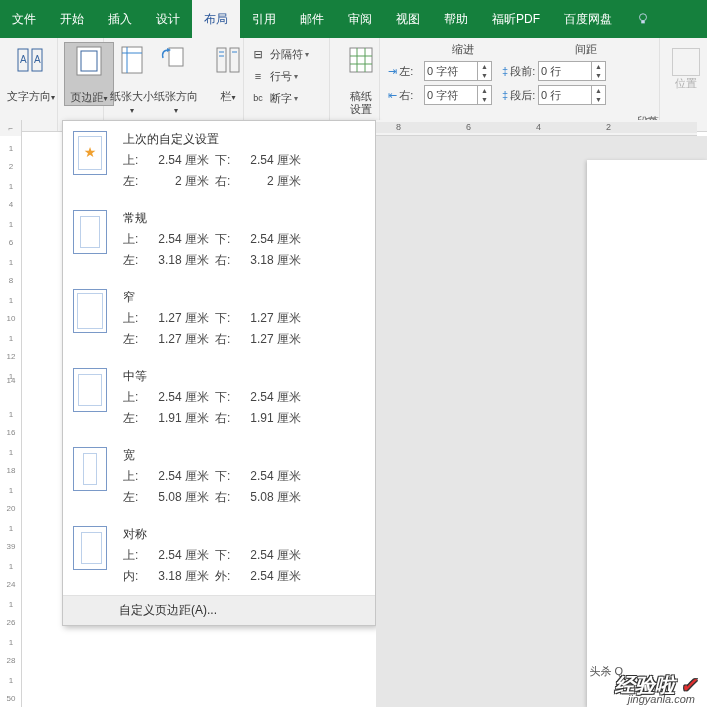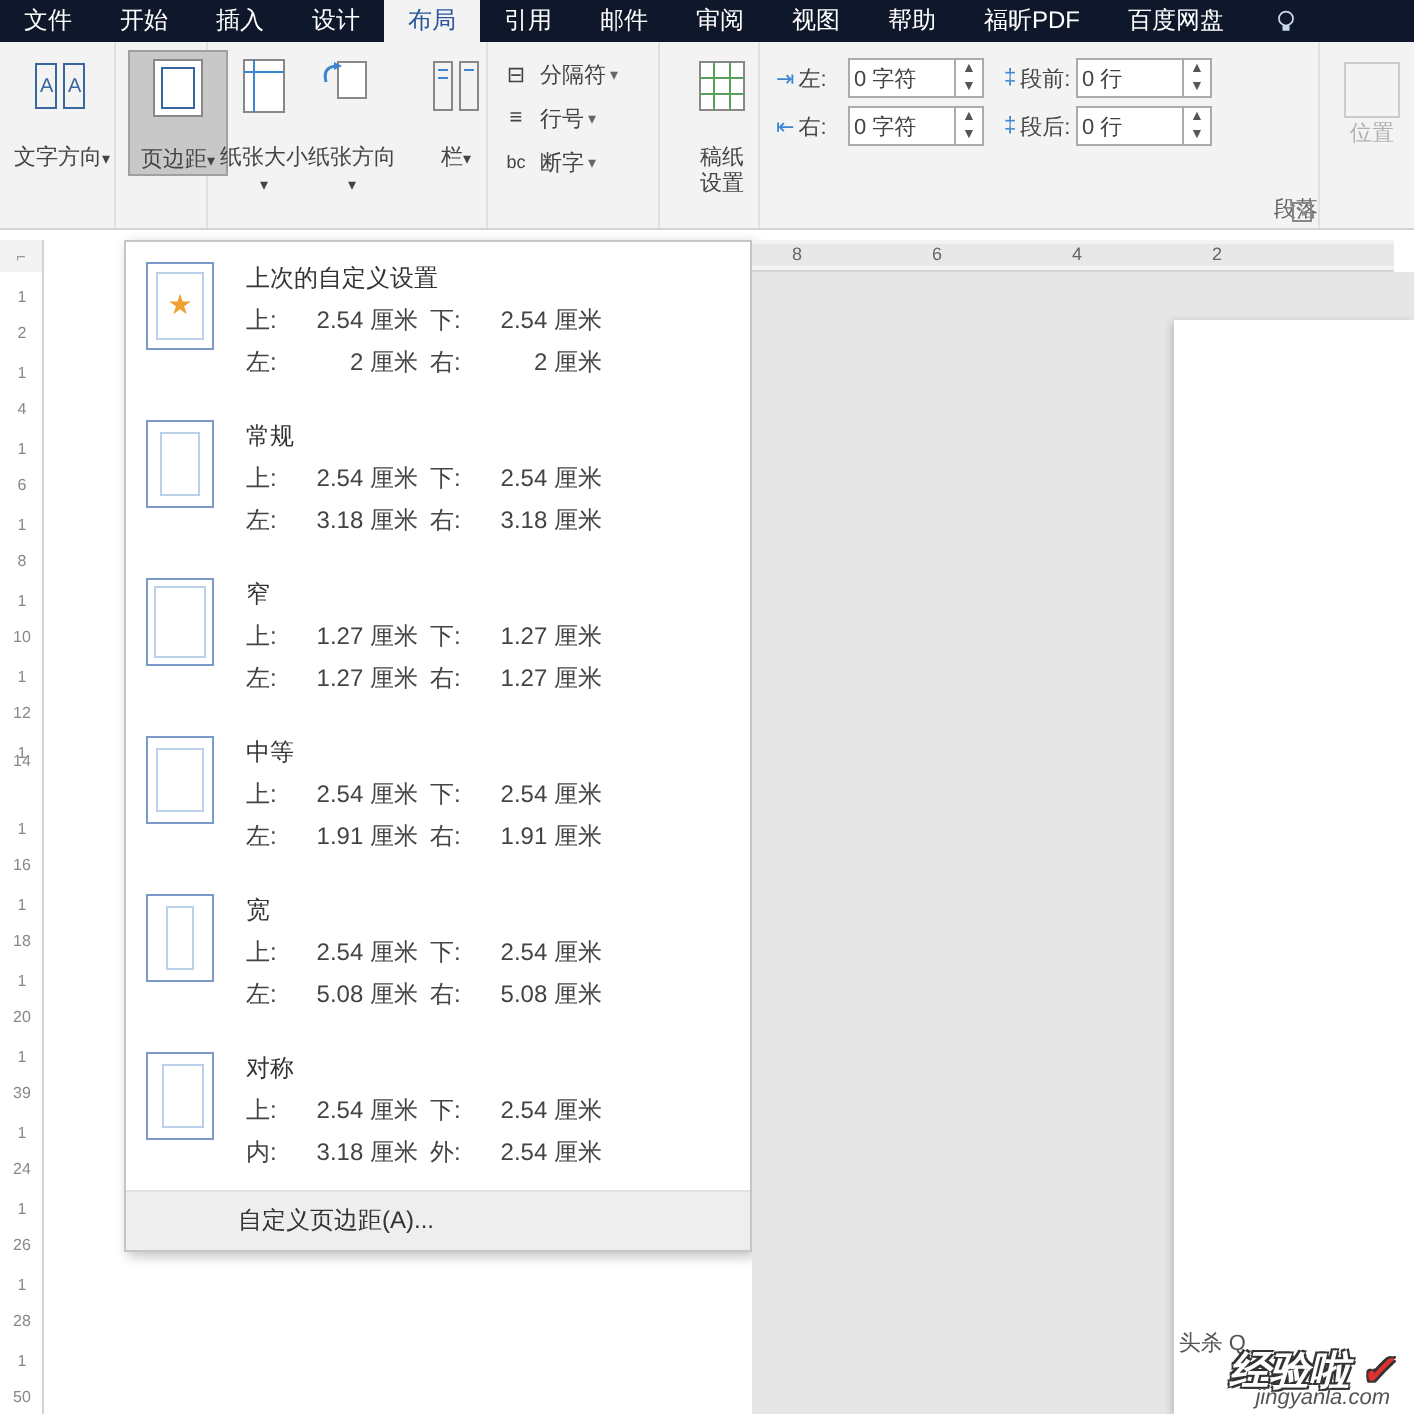--- a/index.html
+++ b/index.html
@@ -1,19 +1,19 @@
 <!DOCTYPE html>
 <html><head>
 <meta charset="utf-8">
 <style>
 * { margin: 0; padding: 0; box-sizing: border-box; font-family: "Microsoft YaHei", sans-serif; }
 body { width: 707px; height: 707px; background: #fff; overflow: hidden; position: relative; }
 
 
-.tabs { display: flex; background: #0f172a; height: 21px; align-items: stretch; color: #fff; font-size: 12px; }
+.tabs { display: flex; background: #15803d; height: 38px; align-items: stretch; color: #fff; font-size: 12px; }
 .tab { padding: 0 12px; display: flex; align-items: center; cursor: pointer; }
 .tab.active { background: #f3f3f3; color: #2b579a; }
 .tab.tell { color: #c8d8ef; }
 .bulb-icon { width: 14px; height: 14px; display: inline-block; }
 
 
 .ribbon { display: flex; background: #f3f3f3; height: 94px; border-bottom: 1px solid #d4d4d4; }
 .group { border-right: 1px solid #e1e1e1; padding: 4px 6px 0 6px; display: flex; flex-direction: column; position: relative; }
 .group-label { position: absolute; bottom: 2px; left: 0; right: 0; text-align: right; font-size: 11px; color: #666; }
 .group-dlg { position: absolute; bottom: 3px; right: 3px; width: 10px; height: 10px; border: 1px solid #888; font-size: 8px; line-height: 8px; text-align: center; color: #888; }
@@ -189,20 +189,24 @@
             <line x1="2" y1="18" x2="24" y2="18" stroke="#5aa05a"></line>
             <line x1="9" y1="2" x2="9" y2="26" stroke="#5aa05a"></line>
             <line x1="17" y1="2" x2="17" y2="26" stroke="#5aa05a"></line>
           </svg>
       </div>
       <div class="lbl" style="white-space:pre-line">稿纸
 设置</div>
     </div>
   </div>
   <div class="group indent-group" style="width:280px">
+    <div class="indent-header">
+      <span style="width:120px;padding-left:30px">缩进</span>
+      <span style="width:120px;padding-left:36px">间距</span>
+    </div>
     <div class="indent-row">
       <span class="ilbl">
           <span style="color:#3a86d0;margin-right:2px">⇥</span>
           <span>左:</span>
         </span>
       <div class="spin">
           <span>0 字符</span>
           <div class="spinbtns">
             <div>▲</div>
             <div>▼</div>

